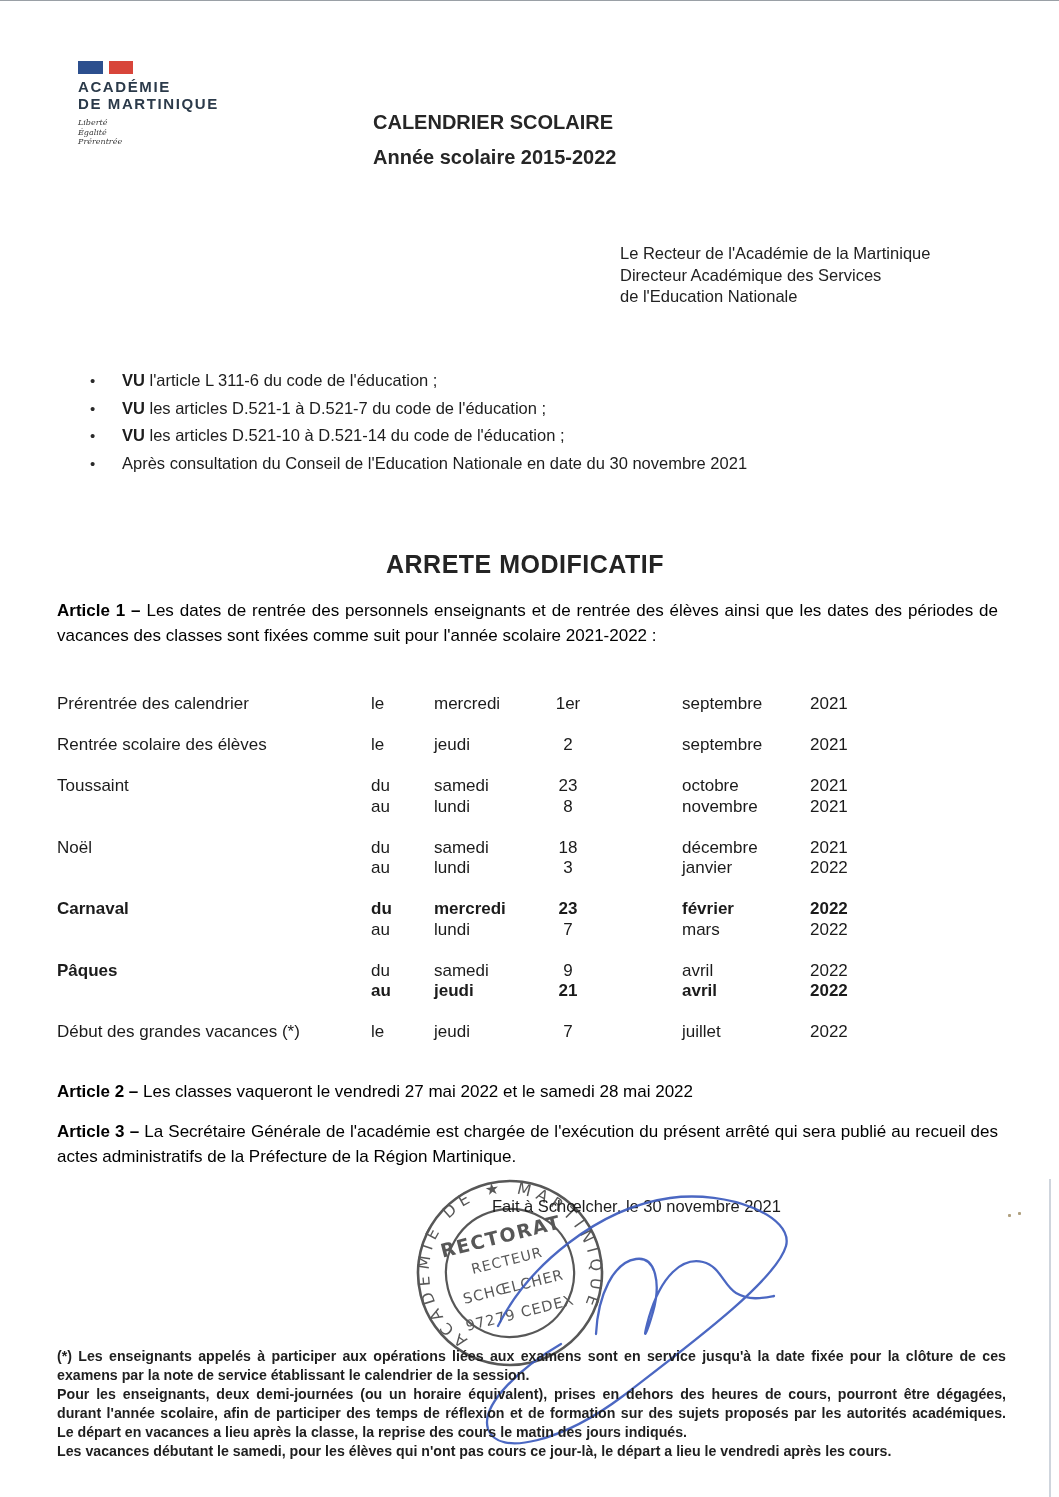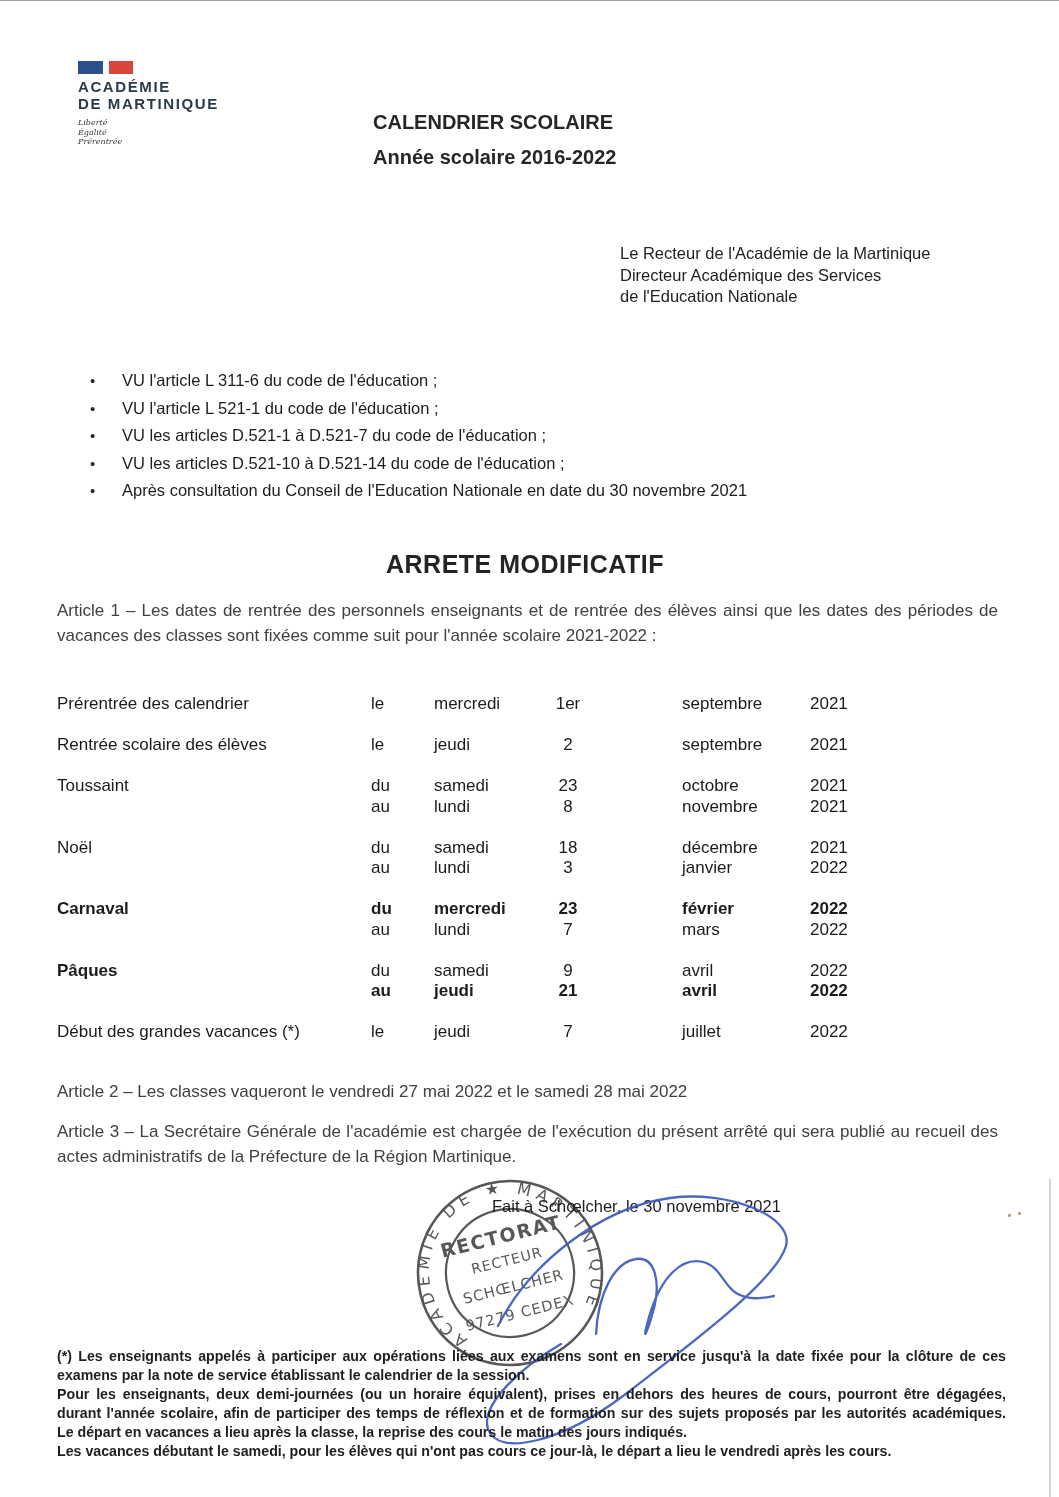--- a/index.html
+++ b/index.html
@@ -17,26 +17,26 @@
   .org.first { margin-top:4px; }
   .motto { margin-top:6px; font-family:"DejaVu Serif", serif; font-style:italic; font-size:8px; line-height:9.5px; color:#3a3a3a; }
   
   .title { position:absolute; left:373px; top:104px; font-size:20px; font-weight:bold; line-height:35px; color:#262626; }
   
   .authority { position:absolute; left:620px; top:242px; font-size:16.5px; line-height:21.5px; color:#222; }
   
   .citations { position:absolute; left:88px; top:366px; margin:0; padding:0; list-style:none; font-size:16.5px; color:#1d1d1d; }
   .citations li { position:relative; padding-left:34px; line-height:27.5px; }
   .citations li::before { content:"•"; position:absolute; left:2px; top:0; font-size:15px; color:#2a2a2a; }
-  .b { font-weight:normal; }
+  .b { font-weight:bold; }
   
   .decree { position:absolute; left:0; width:1050px; top:549px; margin:0; text-align:center;
             font-size:25px; font-weight:bold; letter-spacing:0.5px; color:#242424; }
   
-  .article { position:absolute; left:57px; width:941px; margin:0; font-size:17px; line-height:25px; color:#404040; }
+  .article { position:absolute; left:57px; width:941px; margin:0; font-size:17px; line-height:25px; color:#000000; }
   .a1 { top:597px; text-align:justify; }
   .a2 { top:1078px; }
   .a3 { top:1118px; text-align:justify; }
   
   .schedule { position:absolute; left:57px; top:693px; width:890px; font-size:17px; }
   .srow { display:flex; margin-bottom:20.5px; }
   .rlabel { width:314px; line-height:20.5px; }
   .rlines { flex:1; }
   .sline { display:grid; grid-template-columns:63px 96px 76px 76px 128px 70px; line-height:20.5px; }
   .sline .num { text-align:center; }
@@ -67,32 +67,31 @@
     <div class="org">DE MARTINIQUE</div>
     <div class="motto">
       <div>Liberté</div>
       <div>Égalité</div>
       <div>Prérentrée</div>
     </div>
   </div>
 
   <div class="title">
     <div>CALENDRIER SCOLAIRE</div>
-    <div>Année scolaire 2016-2022</div>
+    <div>Année scolaire 2015-2022</div>
   </div>
 
   <div class="authority">
     <div>Le Recteur de l'Académie de la Martinique</div>
     <div>Directeur Académique des Services</div>
     <div>de l'Education Nationale</div>
   </div>
 
   <ul class="citations">
     <li><span class="b">VU</span><span> l'article L 311-6 du code de l'éducation ;</span></li>
-    <li><span class="b">VU</span><span> l'article L 521-1 du code de l'éducation ;</span></li>
     <li><span class="b">VU</span><span> les articles D.521-1 à D.521-7 du code de l'éducation ;</span></li>
     <li><span class="b">VU</span><span> les articles D.521-10 à D.521-14 du code de l'éducation ;</span></li>
     <li><span class="b"></span><span>Après consultation du Conseil de l'Education Nationale en date du 30 novembre 2021</span></li>
   </ul>
 
   <h2 class="decree">ARRETE MODIFICATIF</h2>
 
   <p class="article a1"><span class="b">Article 1 –</span><span> Les dates de rentrée des personnels enseignants et de rentrée des élèves ainsi que les dates des périodes de vacances des classes sont fixées comme suit pour l'année scolaire 2021-2022 :</span></p>
 
   <div class="schedule">

